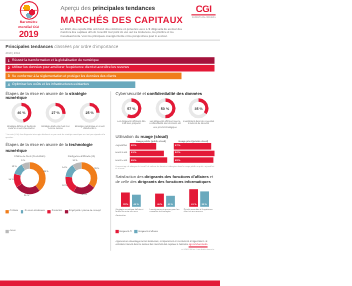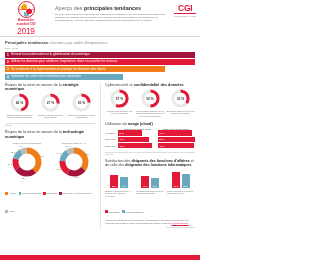--- a/index.html
+++ b/index.html
@@ -27,21 +27,21 @@
   }
   .globe:after{
     content:""; position:absolute; left:0; top:7px; width:100%; height:1px;
     background:#e31937; opacity:.55;
   }
   .logo-txt {
     font-size:3.1px; font-weight:bold; color:#e31937; text-align:center;
     line-height:1.22; margin-top:1.2px; letter-spacing:.05px;
   }
   .logo-year {
-    font-size:8.2px; font-weight:normal; color:#e31937;
+    font-size:8.2px; font-weight:bold; color:#e31937;
     line-height:1; margin-top:.6px; letter-spacing:-.2px;
   }
   .head-main { flex:1; padding:5px 4px 0 3px; position:relative; }
   .kicker { font-size:5.4px; color:#6f6f6f; letter-spacing:.02px; }
   .kicker b { color:#2f2f2f; font-weight:bold; }
   .main-title {
     font-size:8.4px; font-weight:bold; color:#e31937;
     letter-spacing:.25px; margin-top:2.2px;
   }
   .head-sub {
@@ -154,20 +154,21 @@
       <div class="logo-txt">
         <span>Baromètre</span><br>
         <span>mondial CGI</span>
       </div>
       <div class="logo-year">2019</div>
     </div>
     <div class="head-main">
       <div class="kicker">
         <span>Aperçu des </span><b>principales tendances</b>
       </div>
+      <div class="main-title">MARCHÉS DES CAPITAUX</div>
       <div class="head-sub">En 2019, des experts CGI ont mené des entretiens en personne avec 178 dirigeants du secteur des marchés des capitaux afin de recueillir leur point de vue sur les tendances, les priorités et les investissements. Voici les principaux enseignements et les perspectives pour le secteur.</div>
       <div class="cgi-logo">
         <div class="cgi-word">CGI</div>
         <div class="cgi-rule"></div>
         <div class="cgi-tag">EXPERTS EN AFFAIRES</div>
       </div>
     </div>
   </div>
 
   <div class="trends">

